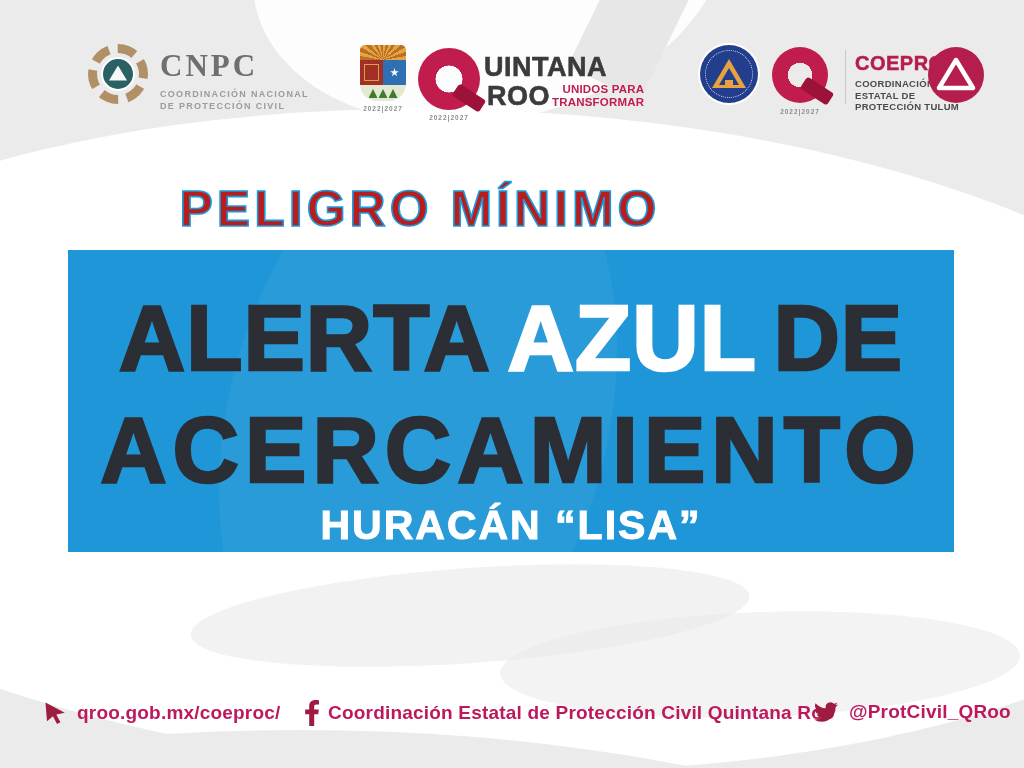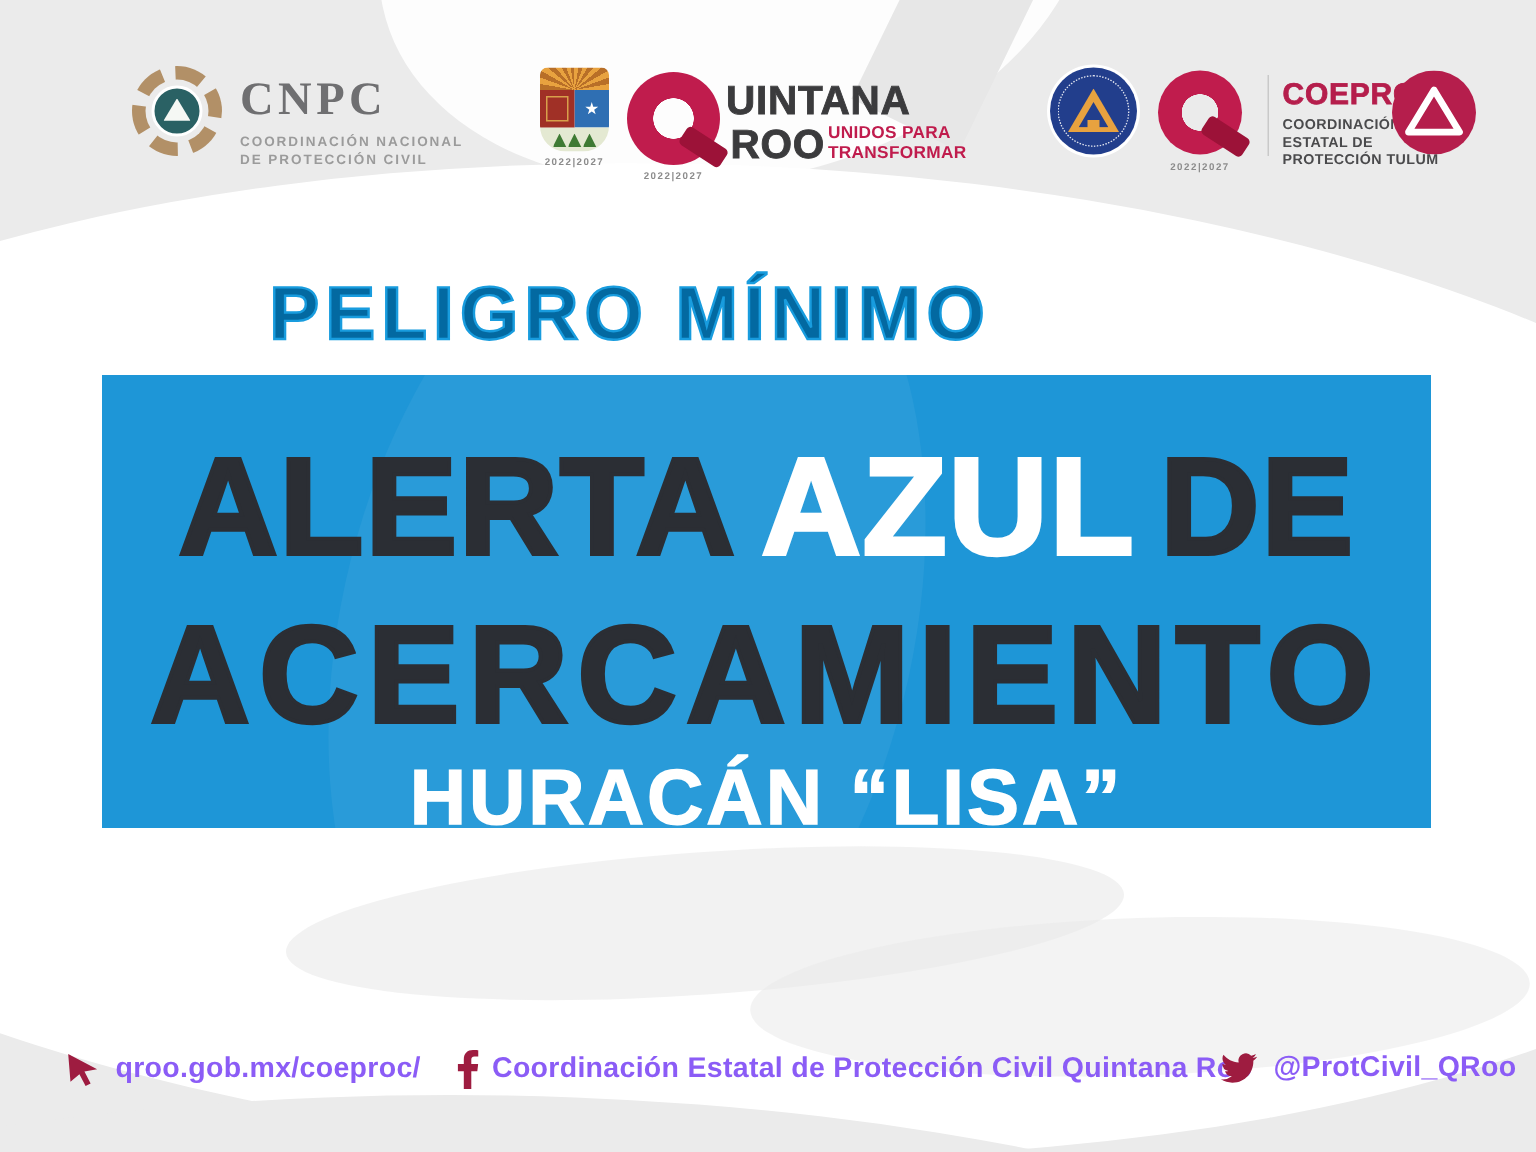--- a/index.html
+++ b/index.html
@@ -40,50 +40,50 @@
   .shield-green .gtri{width:9px;height:9px;background:#3E7A33;clip-path:polygon(50% 0,100% 100%,0 100%);}
   .term{font-size:6.5px;font-weight:700;color:#8C8C8C;letter-spacing:1px;text-align:center;}
   .term-shield{position:absolute;left:356px;top:105px;width:54px;}
   .qmono{position:relative;}
   .qmono .qring{position:absolute;inset:0;border-radius:50%;background:radial-gradient(closest-side,transparent 0 43%,#C01C4D 44% 100%);}
   .qmono .qtail{position:absolute;right:-5px;bottom:5px;width:32px;height:14px;background:#9C1238;border-radius:3px;transform:rotate(33deg);}
   .qmono-main{position:absolute;left:418px;top:48px;width:62px;height:62px;}
   .term-q{position:absolute;left:417px;top:114px;width:64px;}
   .wordmark-top{position:absolute;left:484px;top:52px;font-size:27px;font-weight:700;color:#3B3B3D;letter-spacing:.5px;-webkit-text-stroke:.6px #3B3B3D;}
   .wordmark-bottom{position:absolute;left:487px;top:81px;font-size:27px;font-weight:700;color:#3B3B3D;letter-spacing:.5px;-webkit-text-stroke:.6px #3B3B3D;}
-  .slogan{position:absolute;left:552px;top:83px;font-size:11.5px;font-weight:700;color:#C01C4D;line-height:13px;letter-spacing:.2px;}
+  .slogan{position:absolute;left:552px;top:83px;font-size:11.5px;font-weight:700;color:#C01C4D;line-height:13px;letter-spacing:.2px;text-align:right;}
   
   .pc-badge{position:absolute;left:700px;top:45px;width:58px;height:58px;border-radius:50%;background:#223E8C;box-shadow:0 0 0 2px #FFFFFF;}
   .pc-badge .dotring{position:absolute;inset:5px;border:1px dotted rgba(255,255,255,.85);border-radius:50%;}
   .pc-tri{position:absolute;left:12px;top:14px;width:34px;height:29px;background:#E8A23F;clip-path:polygon(50% 0,100% 100%,0 100%);}
   .pc-tri-inner{position:absolute;left:7px;top:9px;width:20px;height:17px;background:#223E8C;clip-path:polygon(50% 0,100% 100%,0 100%);}
   .pc-tri-mark{position:absolute;left:13px;bottom:1px;width:8px;height:7px;background:#E8A23F;}
   .qmono-right{position:absolute;left:772px;top:47px;width:56px;height:56px;}
   .term-q2{position:absolute;left:770px;top:108px;width:60px;}
   .gov-divider{position:absolute;left:845px;top:50px;width:1px;height:54px;background:#C9C9C9;}
   .coeproc-text{position:absolute;left:855px;top:52px;}
   .coeproc-acronym{font-size:20px;font-weight:700;color:#B51E4C;letter-spacing:.5px;-webkit-text-stroke:.5px #B51E4C;}
   .coeproc-sub{margin-top:3px;font-size:9.5px;font-weight:700;color:#4A4A4C;line-height:11.5px;letter-spacing:.3px;}
   .coeproc-circle{position:absolute;left:928px;top:47px;width:56px;height:56px;}
   
   .level-title{position:absolute;left:0;top:180px;width:840px;text-align:center;z-index:3;
-    font-size:50px;font-weight:700;color:#0369a1;letter-spacing:4px;-webkit-text-stroke:1.6px #189CDE;}
+    font-size:50px;font-weight:700;color:#b91c1c;letter-spacing:4px;-webkit-text-stroke:1.6px #189CDE;}
   .banner{position:absolute;left:68px;top:250px;width:886px;height:302px;background:#1E96D7;z-index:2;overflow:hidden;
     display:flex;flex-direction:column;align-items:center;}
   .banner-swoosh{position:absolute;left:160px;top:-140px;width:380px;height:620px;background:rgba(255,255,255,.05);border-radius:50%;transform:rotate(14deg);}
   .banner-line{position:relative;font-size:92px;font-weight:700;color:#2B2E34;-webkit-text-stroke:2.6px #2B2E34;line-height:1;white-space:nowrap;}
   .banner-line1{margin-top:42px;letter-spacing:1px;}
   .banner-line2{margin-top:20px;letter-spacing:6px;}
   .banner-highlight{color:#FFFFFF;-webkit-text-stroke:2.6px #FFFFFF;margin:4px .18em;}
-  .storm{position:relative;margin-top:6px;font-size:52px;font-weight:700;color:#FFFFFF;-webkit-text-stroke:1px #FFFFFF;letter-spacing:2px;}
+  .storm{position:relative;margin-top:6px;font-size:41px;font-weight:700;color:#FFFFFF;-webkit-text-stroke:1px #FFFFFF;letter-spacing:2px;}
   .munis{position:absolute;left:0;top:572px;width:1024px;text-align:center;z-index:3;
     font-size:25px;font-weight:700;color:#1B97D4;-webkit-text-stroke:.7px #1B97D4;letter-spacing:.4px;}
   .munis .muni-line{margin-bottom:19px;}
   
-  .footer{position:absolute;left:0;top:698px;width:872px;height:40px;z-index:3;color:#8b5cf6;}
+  .footer{position:absolute;left:0;top:698px;width:872px;height:40px;z-index:3;color:#be185d;}
   .footer-item{position:absolute;display:flex;align-items:center;gap:9px;font-size:19px;font-weight:600;letter-spacing:.2px;}
   .f-web{left:42px;top:2px;}
   .f-fb{left:305px;top:2px;}
   .f-tw{left:812px;top:2px;}
   .icon-svg{display:block;}
 </style>
 </head>
 <body>
 
 <div class="poster">

